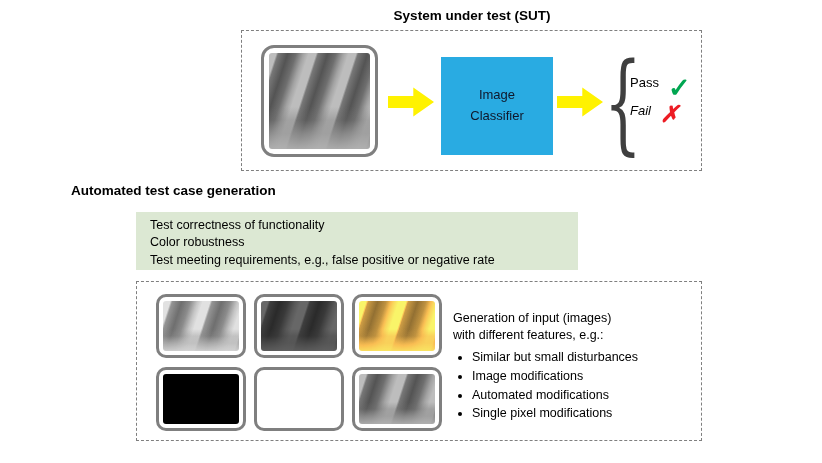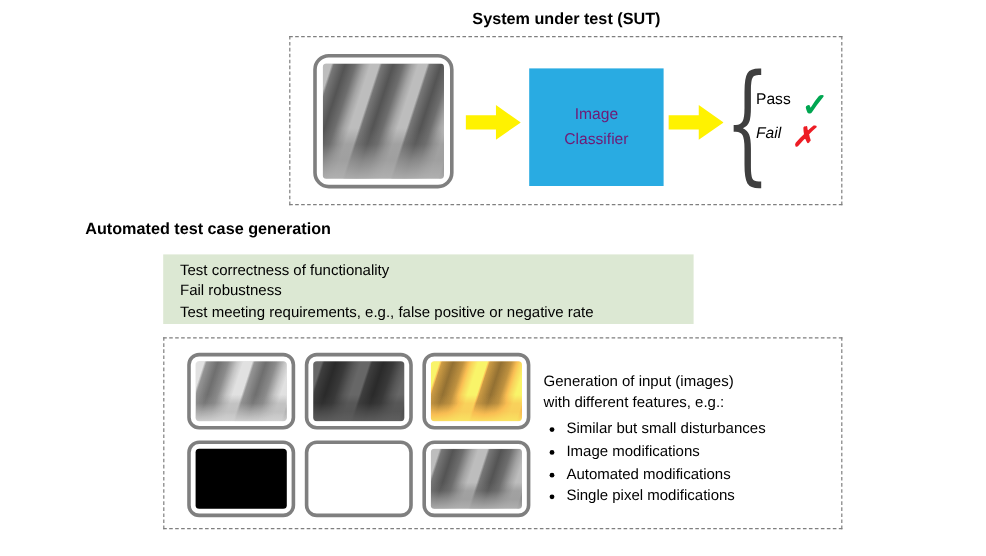--- a/index.html
+++ b/index.html
@@ -40,21 +40,21 @@
   .arrow {
     position: absolute; width: 46px; height: 30px; background: #fff200;
     clip-path: polygon(0% 30%, 55% 30%, 55% 2%, 100% 50%, 55% 98%, 55% 70%, 0% 70%);
     filter: drop-shadow(0 0 1px #b59a00);
   }
   .arrow-1 { left: 146px; top: 56px; }
   .arrow-2 { left: 315px; top: 56px; }
 
   .classifier {
     position: absolute; left: 199px; top: 26px; width: 112px; height: 98px;
-    background: #29abe2; color: #701a75; display: flex; align-items: center; justify-content: center;
+    background: #29abe2; color: #0f172a; display: flex; align-items: center; justify-content: center;
     text-align: center; font-size: 13px; line-height: 1.6;
   }
   .preline { white-space: pre-line; }
 
   .brace {
     position: absolute; left: 362px; top: 28px; height: 88px;
     font-family: "DejaVu Serif", serif; font-size: 108px; line-height: 88px;
     color: #3f3f3f; transform: scaleX(.55); transform-origin: left center;
   }
 
@@ -119,21 +119,21 @@
     <div class="result-row result-fail">
       <span>Fail</span>
       <span class="cross">✗</span>
     </div>
   </div>
 
   <div class="gen-heading">Automated test case generation</div>
 
   <div class="goals-box">
     <div>Test correctness of functionality</div>
-    <div>Fail robustness</div>
+    <div>Color robustness</div>
     <div>Test meeting requirements, e.g., false positive or negative rate</div>
   </div>
 
   <div class="gen-box">
     <div class="grid">
       <div class="frame thumb-sm">
         <div class="img sem sem-light"></div>
       </div>
       <div class="frame thumb-sm">
         <div class="img sem sem-dark"></div>

